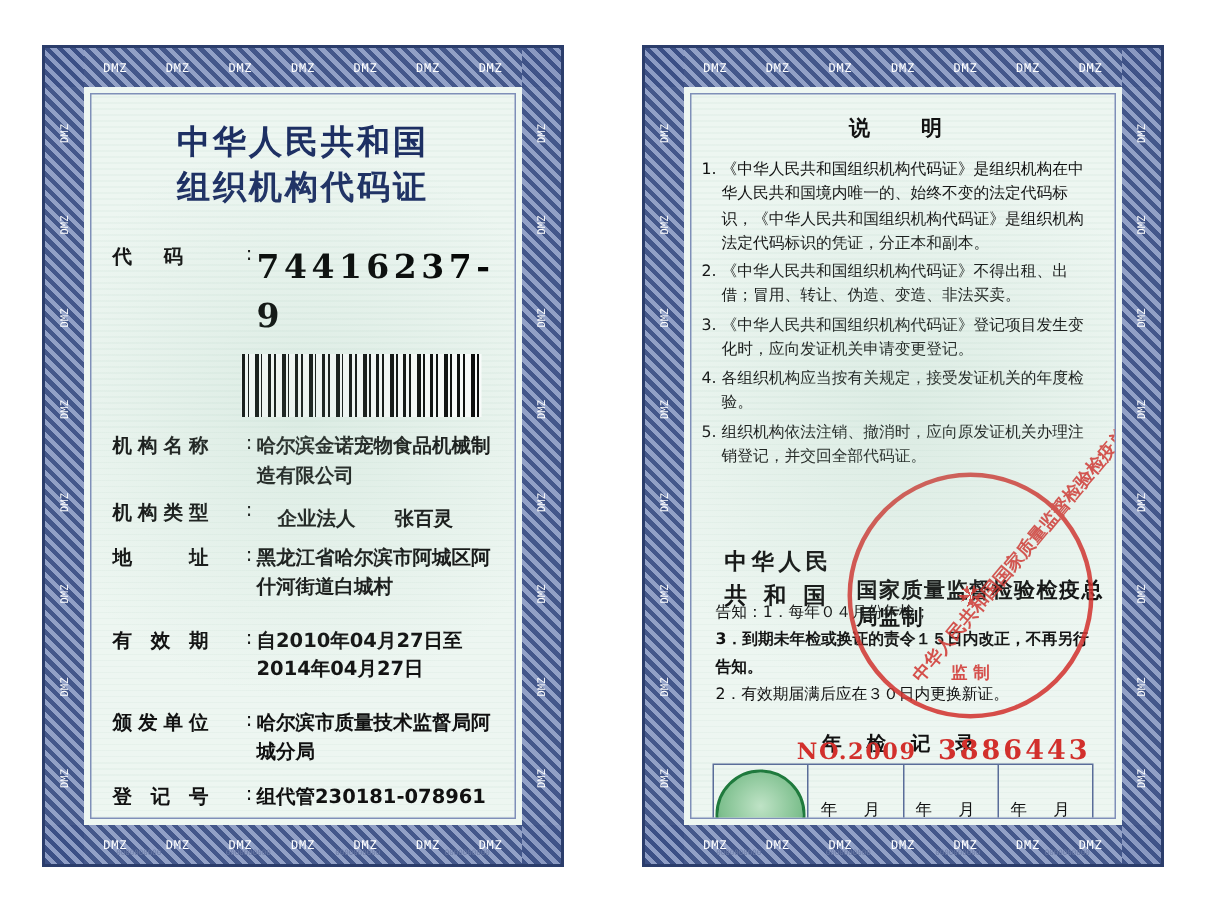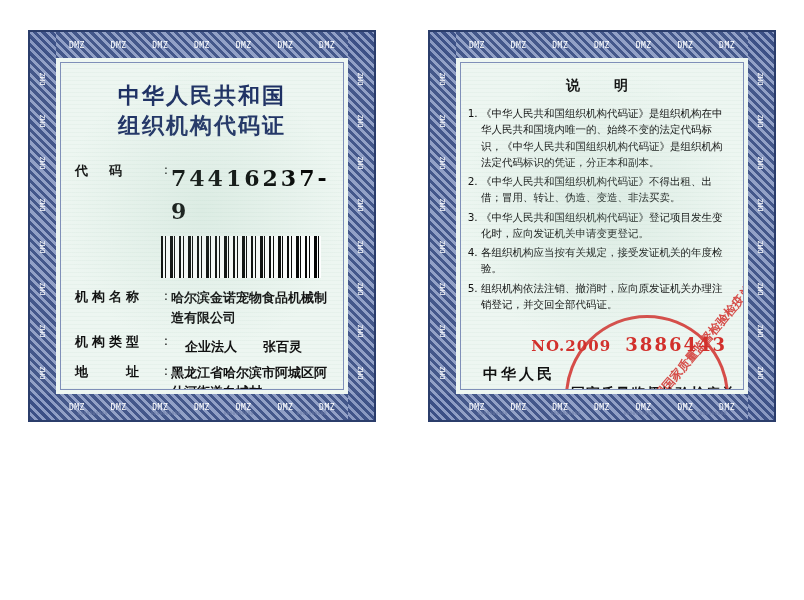--- a/index.html
+++ b/index.html
@@ -5,21 +5,21 @@
   html,body{margin:0;padding:0;}
   body{
     width:804px;height:600px;background:#ffffff;
     font-family:"DejaVu Sans","Liberation Sans",sans-serif;
     overflow:hidden;
   }
   .page{position:relative;width:804px;height:600px;}
 
   
   .cert{
-    position:absolute;top:30px;width:348px;height:392px;
+    position:absolute;top:30px;width:348px;height:548px;
     background:#eef7f2;
     border:2px solid #2b3d6b;
     box-sizing:border-box;
     overflow:hidden;
   }
   #cert-left{left:28px;}
   #cert-right{left:428px;}
 
   
   .band{

